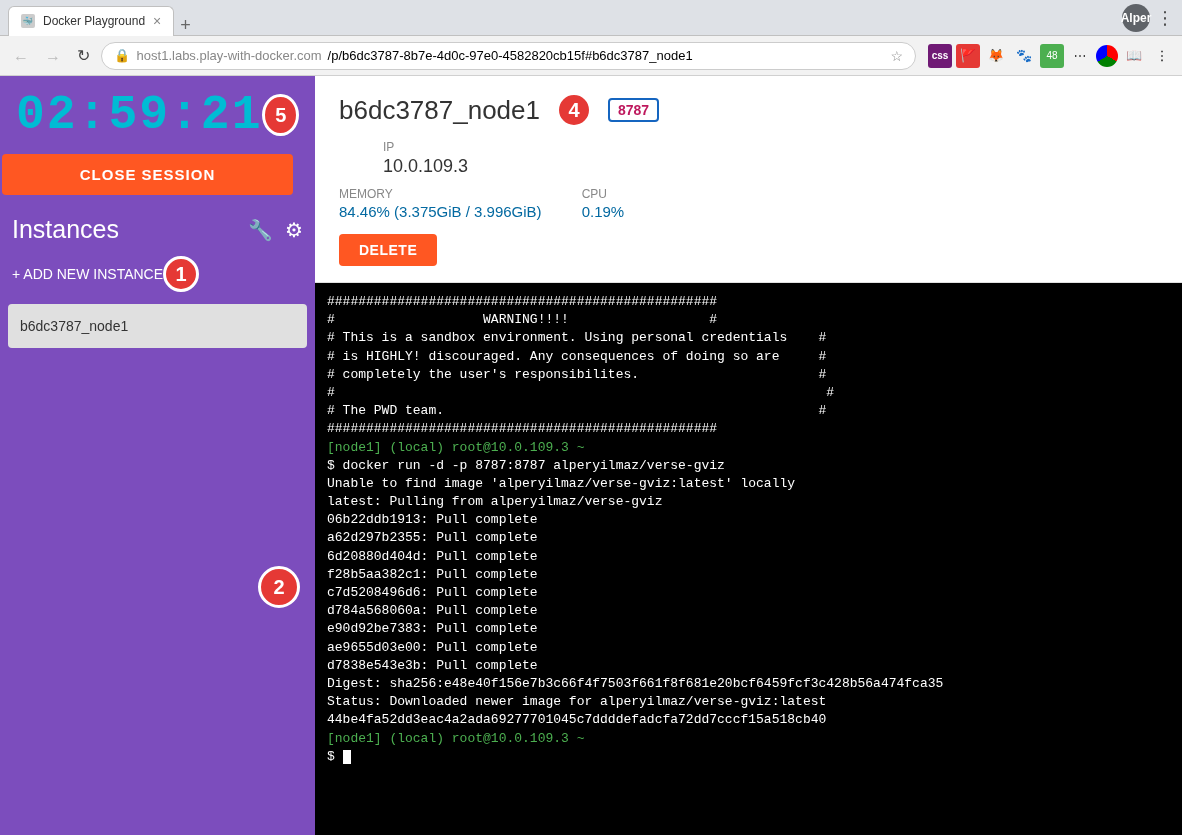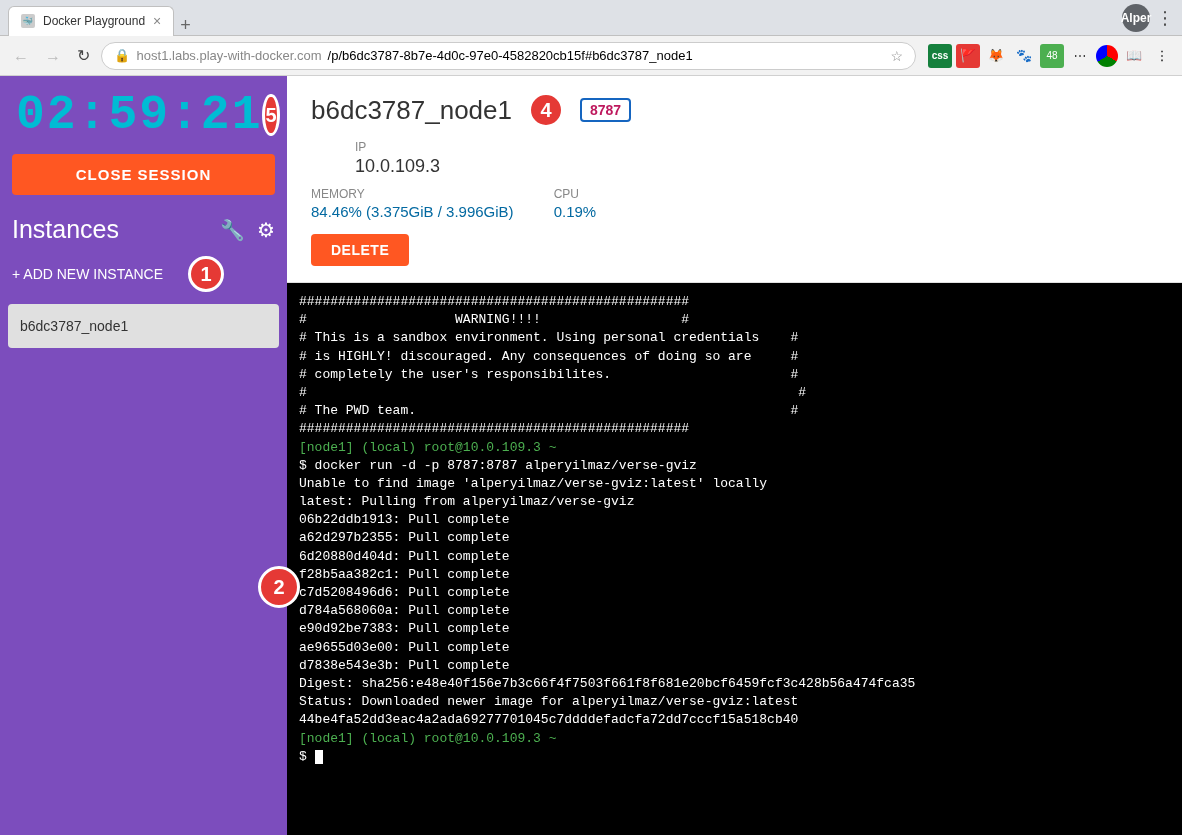--- a/index.html
+++ b/index.html
@@ -66,21 +66,21 @@
     .toolbar-extensions { display: flex; align-items: center; gap: 4px; margin-left: 6px; }
     .ext-btn { width: 24px; height: 24px; border-radius: 3px; display: flex; align-items: center; justify-content: center; font-size: 13px; cursor: pointer; }
     .profile-btn { background: #5f6368; color: white; border-radius: 50%; width: 28px; height: 28px; display: flex; align-items: center; justify-content: center; font-size: 12px; font-weight: bold; cursor: pointer; }
     .menu-btn { font-size: 18px; color: #444; cursor: pointer; }
 
     
     .main-content { display: flex; flex: 1; overflow: hidden; }
 
     
     .sidebar {
-      width: 287px;
+      width: 315px;
       background: #7c4dbd;
       display: flex;
       flex-direction: column;
       flex-shrink: 0;
     }
 
     .timer-area {
       padding: 12px 16px 8px 16px;
       display: flex;
       align-items: center;
@@ -88,21 +88,21 @@
     }
     .timer-display {
       font-size: 48px;
       font-weight: bold;
       color: #00bcd4;
       font-family: 'Courier New', monospace;
       letter-spacing: 2px;
     }
 
     .close-session-btn {
-      margin: 4px 12px 12px 12px;
+      margin: 4px 12px 12px 2px;
       background: #ff5722;
       color: white;
       border: none;
       border-radius: 4px;
       padding: 12px;
       font-size: 15px;
       font-weight: bold;
       letter-spacing: 1px;
       cursor: pointer;
       width: calc(100% - 24px);
@@ -248,21 +248,21 @@
     <button class="nav-btn disabled">→</button>
     <button class="nav-btn">↻</button>
     <div class="address-bar">
       <span style="font-size:13px;color:#888;">🔒</span>
       <span class="address-dim">host1.labs.play-with-docker.com</span>
       <span class="address-highlight">/p/b6dc3787-8b7e-4d0c-97e0-4582820cb15f#b6dc3787_node1</span>
       <span style="flex:1"></span>
       <span class="star-icon">☆</span>
     </div>
     <div class="toolbar-extensions">
-      <div class="ext-btn" style="background:#15803d;color:white;font-size:10px;font-weight:bold;">css</div>
+      <div class="ext-btn" style="background:#701a75;color:white;font-size:10px;font-weight:bold;">css</div>
       <div class="ext-btn" style="background:#e53935;">🚩</div>
       <div class="ext-btn">🦊</div>
       <div class="ext-btn">🐾</div>
       <div class="ext-btn" style="background:#4caf50;color:white;font-size:10px;">48</div>
       <div class="ext-btn">⋯</div>
       <div class="ext-btn" style="width:22px;height:22px;border-radius:50%;background:conic-gradient(red 0 33%, green 33% 66%, blue 66% 100%);"></div>
       <div class="ext-btn">📖</div>
       <div class="ext-btn">⋮</div>
     </div>
   </div>
@@ -279,21 +279,21 @@
       </div>
 
       <button class="close-session-btn">CLOSE SESSION</button>
 
       <div class="instances-header">
         <span class="instances-title">Instances</span>
         <span class="instances-icon">🔧</span>
         <span class="instances-icon">⚙</span>
       </div>
 
-      <div style="margin: 4px 12px 8px 12px; display:flex; align-items:center; gap:25px;">
+      <div style="margin: 4px 12px 8px 12px; display:flex; align-items:center; gap:0;">
         <span style="color:white;font-size:14px;">+ ADD NEW INSTANCE</span>
         <div class="badge-overlay" style="position:relative;width:36px;height:36px;flex-shrink:0;">
           <span>1</span>
         </div>
       </div>
 
       <div class="instance-item active">
         <span>b6dc3787_node1</span>
       </div>
     </div>

